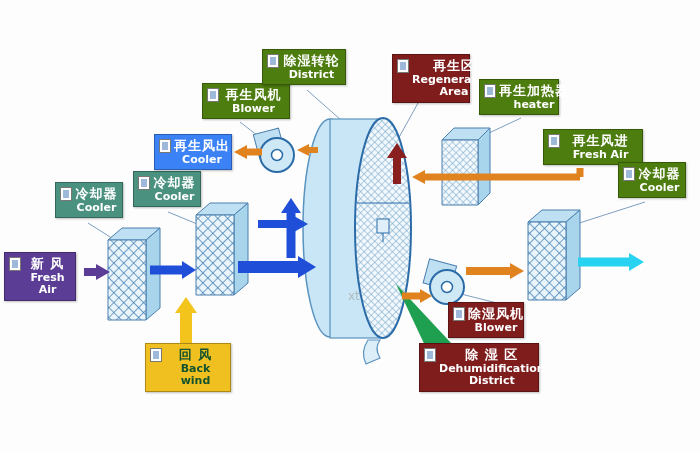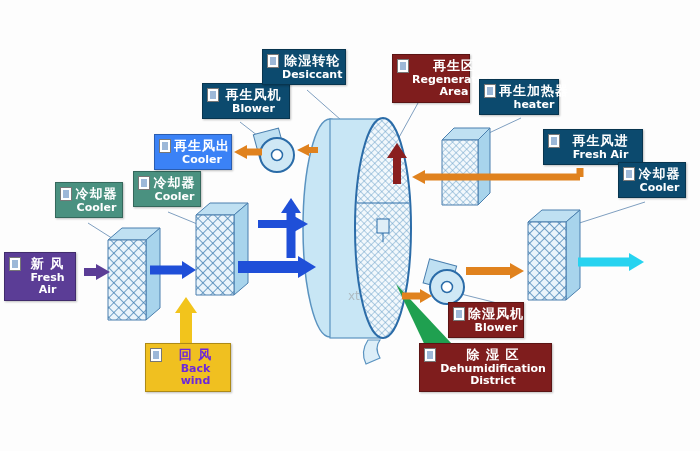--- a/index.html
+++ b/index.html
@@ -13,24 +13,24 @@
     padding:3px 4px;box-sizing:border-box;border:1px solid rgba(0,0,0,.28);
     box-shadow:1px 1px 2px rgba(0,0,0,.25);
   }
   .chip{width:10px;height:12px;background:#fff;border:1px solid #777;flex:0 0 auto;margin-top:1px;position:relative;}
   .chip::after{content:"";position:absolute;left:2px;top:2px;right:2px;bottom:2px;background:#9db8d8;}
   .ltext{flex:1;text-align:center;color:#fff;font-weight:bold;}
   .zh{font-size:13px;letter-spacing:1px;line-height:1.2;white-space:nowrap;}
   .en{font-size:11px;line-height:1.15;}
   .purple{background:#5b3d96;}
   .teal{background:#4a9180;}
-  .blue{background:#0c4a6e;}
+  .blue{background:#4d7c0f;}
   .orange{background:#3b82f6;}
   .yellow{background:#f0c020;}
-  .yellow .ltext{color:#6d28d9;}
+  .yellow .ltext{color:#14532d;}
   .green{background:#7f1d1d;}
 </style>
 </head>
 <body>
 
 <div id="stage">
 
   <svg id="diagram-svg" width="700" height="451" viewBox="0 0 700 451">
     <defs>
       <pattern id="hatch" width="7" height="7" patternUnits="userSpaceOnUse" patternTransform="rotate(45)">
@@ -198,21 +198,21 @@
     <div class="ltext">
       <div class="zh">再生风出</div>
       <div class="en">Cooler</div>
     </div>
   </div>
 
   <div class="label blue" style="left:262px;top:49px;width:84px">
     <span class="chip"></span>
     <div class="ltext">
       <div class="zh">除湿转轮</div>
-      <div class="en">Desiccant</div>
+      <div class="en">District</div>
     </div>
   </div>
 
   <div class="label green" style="left:392px;top:54px;width:78px">
     <span class="chip"></span>
     <div class="ltext">
       <div class="zh">再生区</div>
       <div class="en">Regeneration Area</div>
     </div>
   </div>
@@ -243,21 +243,21 @@
 
 
   <div class="label green" style="left:448px;top:302px;width:76px">
     <span class="chip"></span>
     <div class="ltext">
       <div class="zh">除湿风机</div>
       <div class="en">Blower</div>
     </div>
   </div>
 
-  <div class="label green" style="left:419px;top:343px;width:133px">
+  <div class="label green" style="left:419px;top:343px;width:120px">
     <span class="chip"></span>
     <div class="ltext">
       <div class="zh">除 湿 区</div>
       <div class="en">Dehumidification District</div>
     </div>
   </div>
 
 </div>
 
 </body></html>

